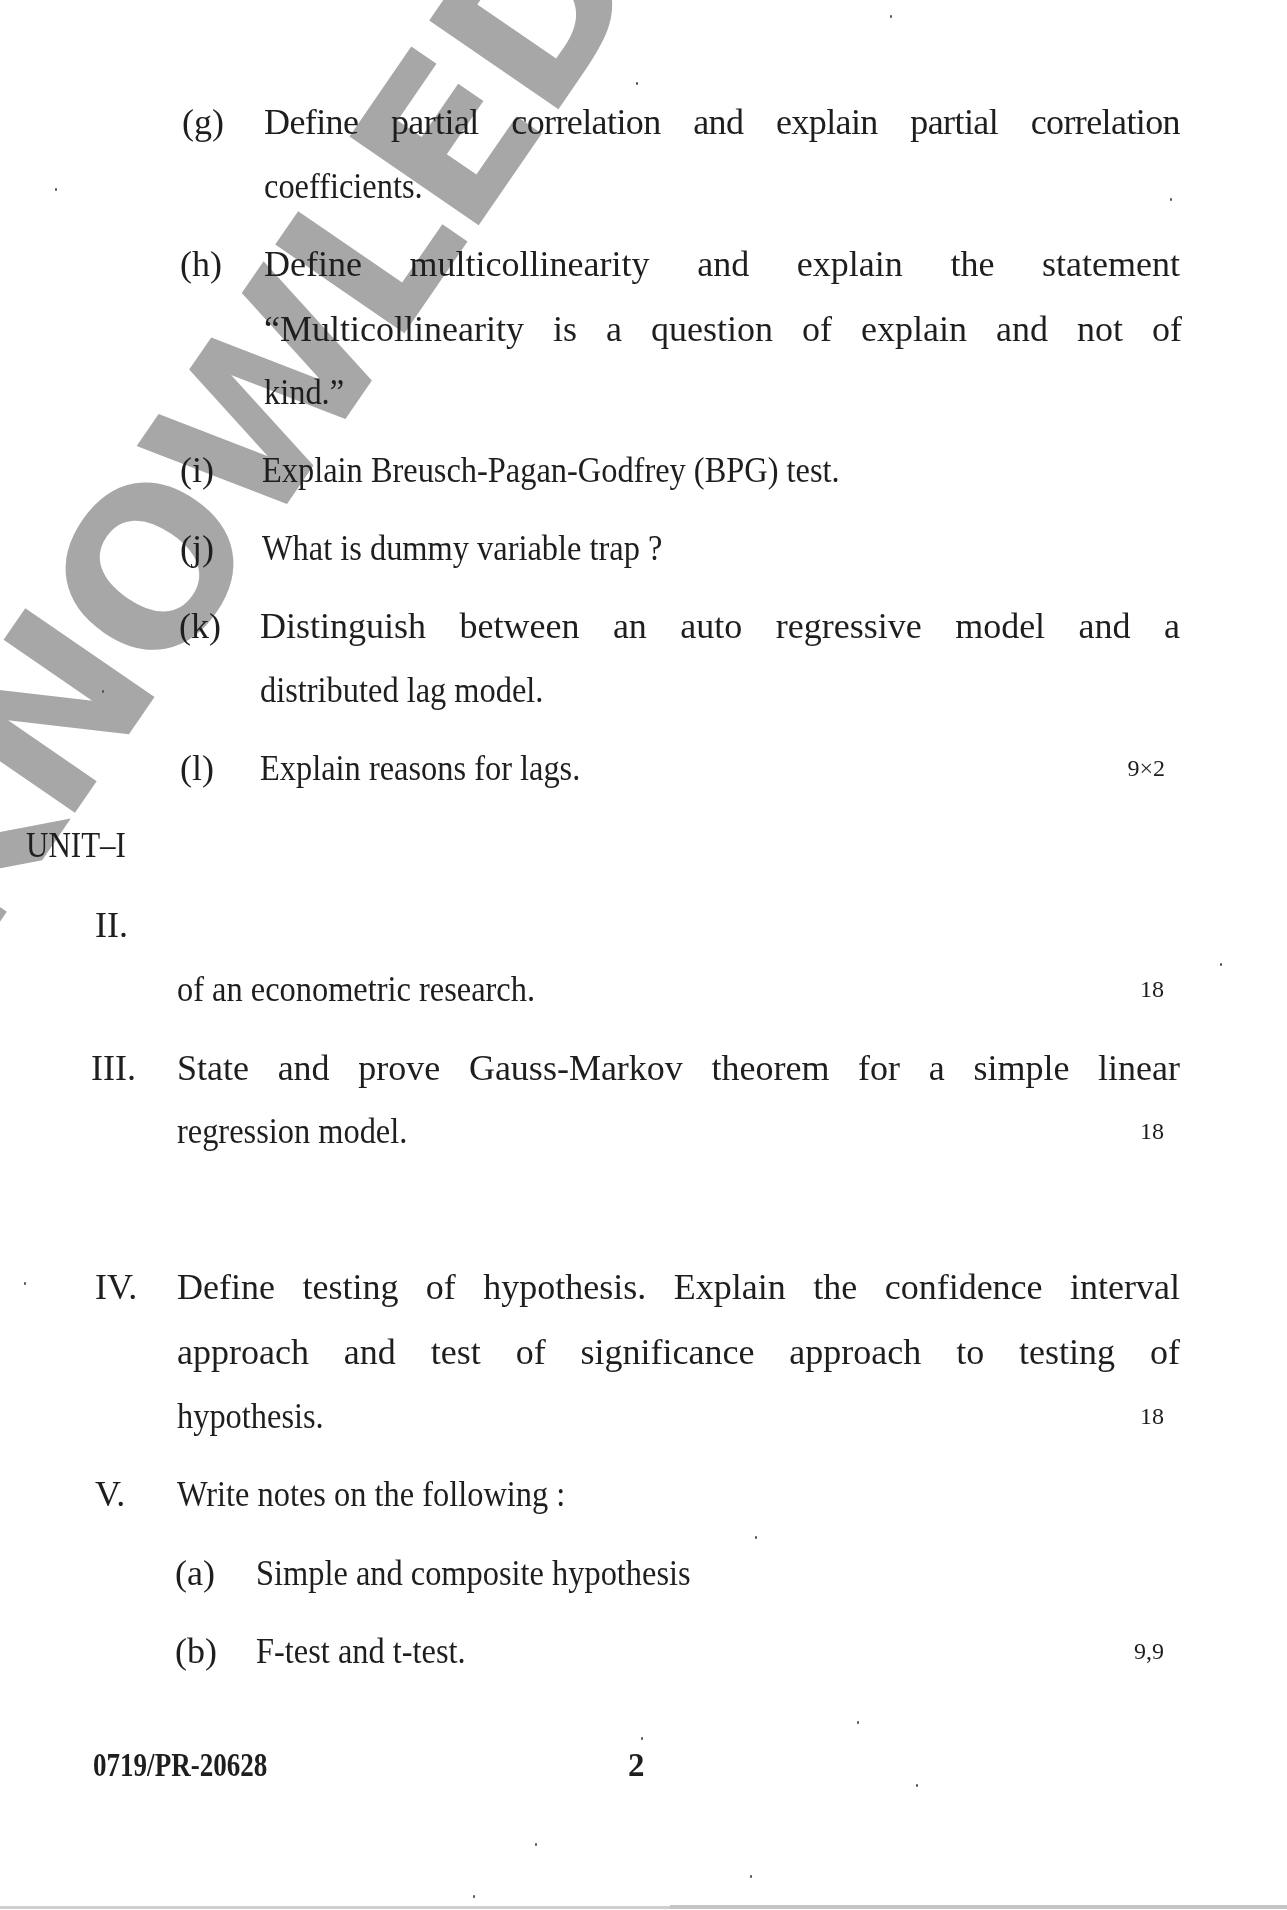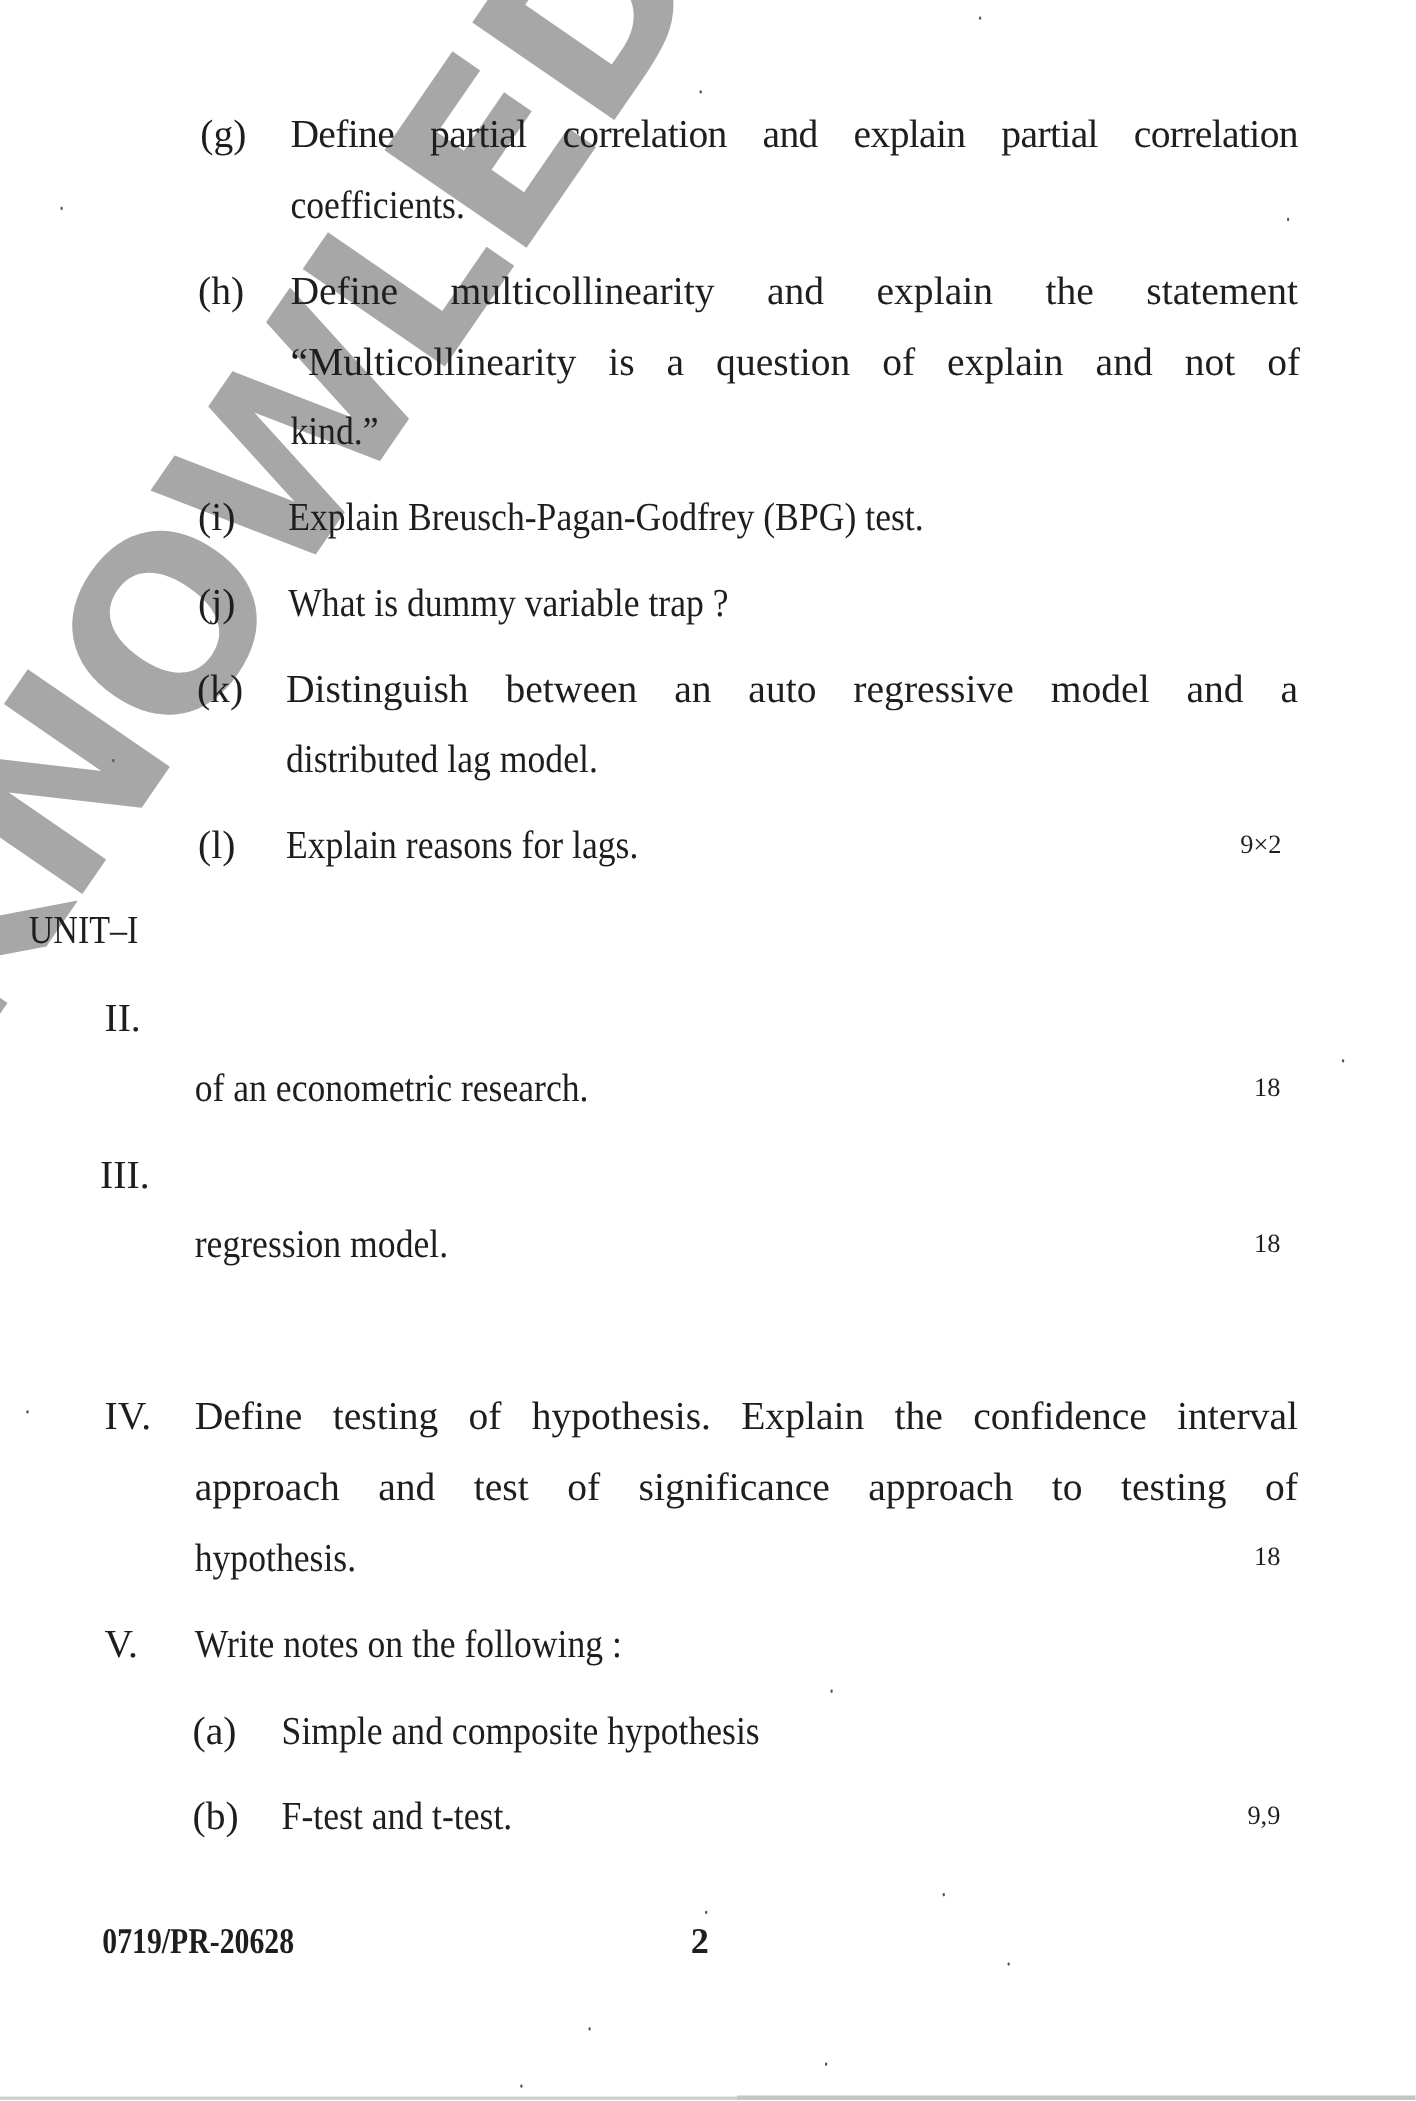--- a/index.html
+++ b/index.html
@@ -155,20 +155,21 @@
     <div class="line" style="left:260px; top:748px; transform:scaleX(0.9);">Explain reasons for lags.</div>
     <div class="marks" style="left:1050px; width:115px; top:748px;">9×2</div>
 
     <div class="unit-heading" style="top:825px;"><span>UNIT–I</span></div>
 
     <div class="label" style="left:95px; top:905px;">II.</div>
     <div class="line" style="left:177px; top:969px; transform:scaleX(0.9);">of an econometric research.</div>
     <div class="marks" style="left:1050px; width:114px; top:969px;">18</div>
 
     <div class="label" style="left:91px; top:1048px;font-family:Liberation Serif, serif;">III.</div>
+    <div class="line just" style="left:177px; top:1048px; width:1003px;">State and prove Gauss-Markov theorem for a simple linear</div>
     <div class="line" style="left:177px; top:1111px; transform:scaleX(0.9);">regression model.</div>
     <div class="marks" style="left:1050px; width:114px; top:1111px;">18</div>
 
 
     <div class="label" style="left:95px; top:1267px;">IV.</div>
     <div class="line just" style="left:177px; top:1267px; width:1003px;">Define testing of hypothesis. Explain the confidence interval</div>
     <div class="line just" style="left:177px; top:1332px; width:1003px;">approach and test of significance approach to testing of</div>
     <div class="line" style="left:177px; top:1396px; transform:scaleX(0.9);">hypothesis.</div>
     <div class="marks" style="left:1050px; width:114px; top:1396px;">18</div>
 

